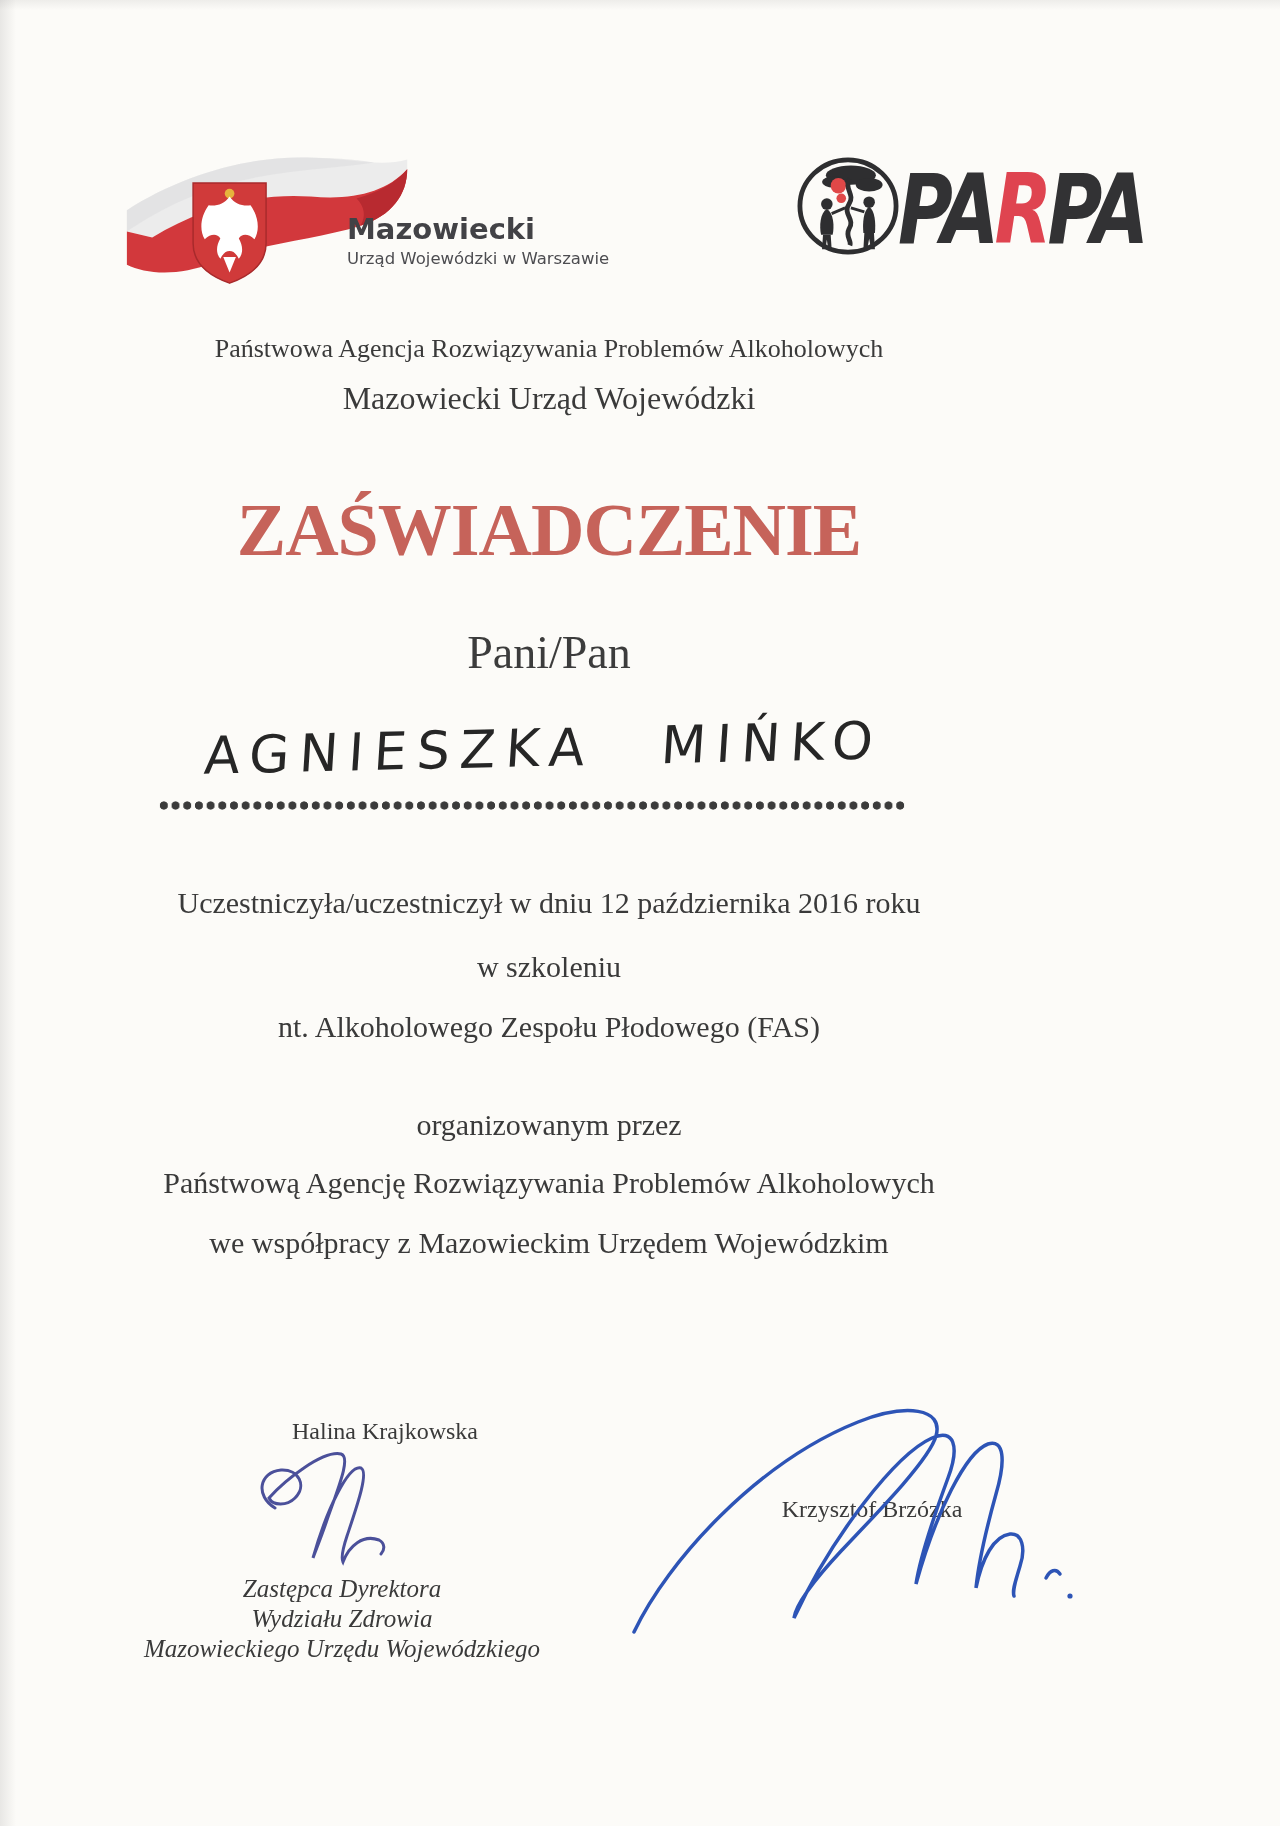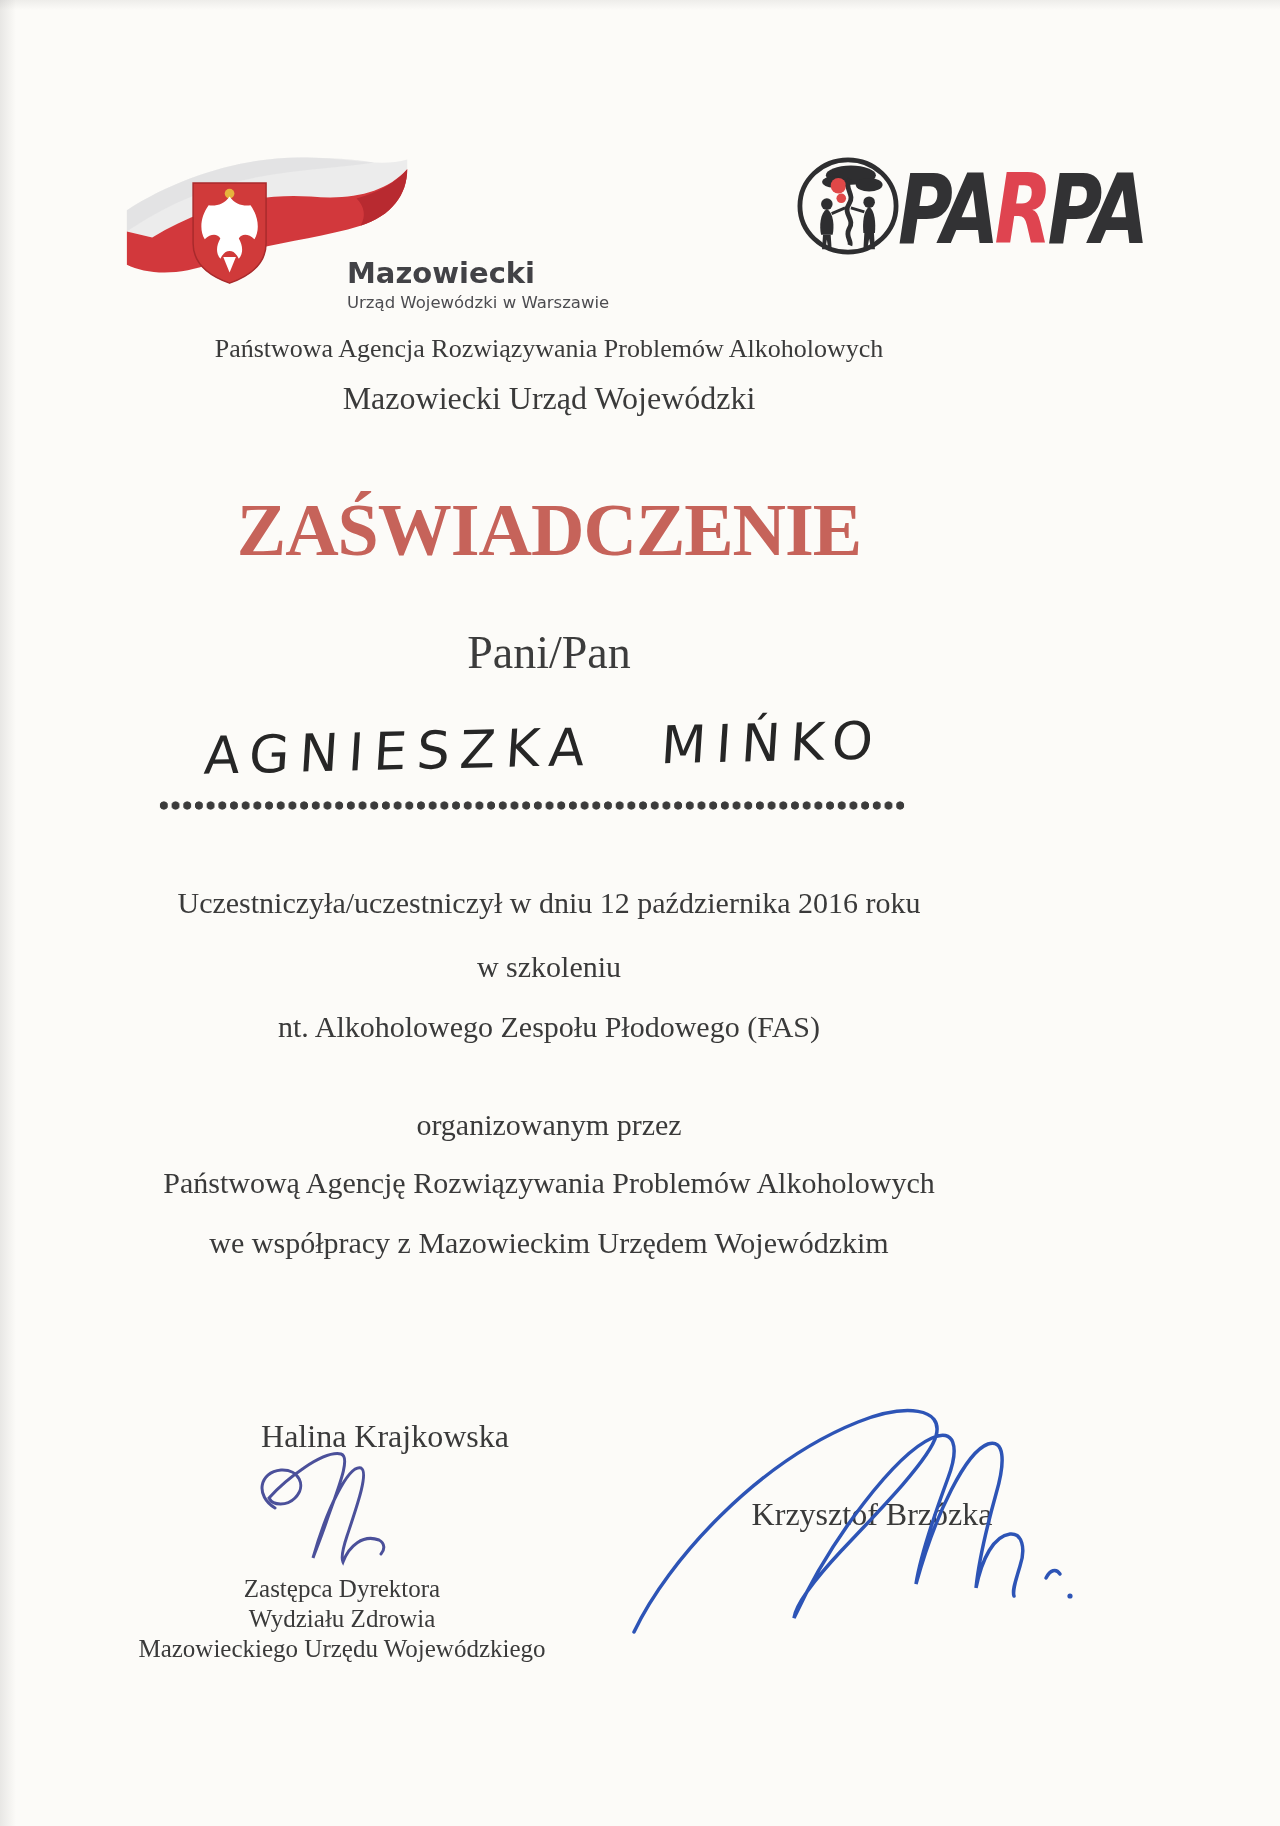--- a/index.html
+++ b/index.html
@@ -16,21 +16,21 @@
     position:absolute;left:0;top:0;width:16px;height:100%;
     background:linear-gradient(90deg, rgba(110,110,110,0.14), rgba(110,110,110,0));
   }
   .scan-edge-top{
     position:absolute;left:0;top:0;width:100%;height:10px;
     background:linear-gradient(180deg, rgba(110,110,110,0.10), rgba(110,110,110,0));
   }
   
   .flag-logo{position:absolute;left:123px;top:136px;width:292px;height:160px;}
   .maz-text{position:absolute;left:347px;top:214px;font-family:"DejaVu Sans", sans-serif;}
-  .maz-title{font-size:29px;font-weight:bold;color:#424246;line-height:1.05;margin-top:44px;}
+  .maz-title{font-size:29px;font-weight:bold;color:#424246;line-height:1.05;}
   .maz-sub{font-size:16.5px;color:#4c4c50;margin-top:5px;}
   .parpa-emblem{position:absolute;left:795px;top:156px;width:106px;height:100px;}
   .parpa-letters{
     position:absolute;left:898px;top:162px;
     font-family:"DejaVu Sans", sans-serif;font-weight:bold;font-style:italic;
     font-size:96px;line-height:1;letter-spacing:-6px;white-space:nowrap;
     color:#323234;
     transform:scaleX(0.78);transform-origin:left top;
   }
   .parpa-letters .red{color:#df4450;}
@@ -59,28 +59,28 @@
     background-size:11.7px 13px;background-repeat:repeat-x;background-position:left center;
   }
   .body1{top:886px;font-size:30px;}
   .body2{top:950px;font-size:30px;}
   .body3{top:1010px;font-size:30px;}
   .body4{top:1108px;font-size:30px;}
   .body5{top:1166px;font-size:30px;}
   .body6{top:1226px;font-size:30px;}
   
   .sig-name{position:absolute;transform:translateX(-50%);white-space:nowrap;
-    font-size:32px;color:#3a3a3a;}
+    font-size:24px;color:#3a3a3a;}
   .sig-name.left{left:385px;top:1418px;}
   .sig-name.right{left:872px;top:1496px;}
   .sig-stroke-left{position:absolute;left:245px;top:1446px;width:250px;height:140px;pointer-events:none;}
   .sig-stroke-right{position:absolute;left:618px;top:1390px;width:480px;height:262px;pointer-events:none;}
   .sig-titles{position:absolute;transform:translateX(-50%);text-align:center;
     font-size:25px;line-height:30px;color:#3a3a3a;white-space:nowrap;}
-  .sig-titles.left{left:342px;top:1574px;}
+  .sig-titles.left{left:342px;top:1574px;font-style:italic;}
   .sig-titles.right{left:875px;top:1574px;}
 </style>
 </head>
 <body>
 
 <div class="page">
 
   <div class="scan-edge-left"></div>
   <div class="scan-edge-top"></div>
 

